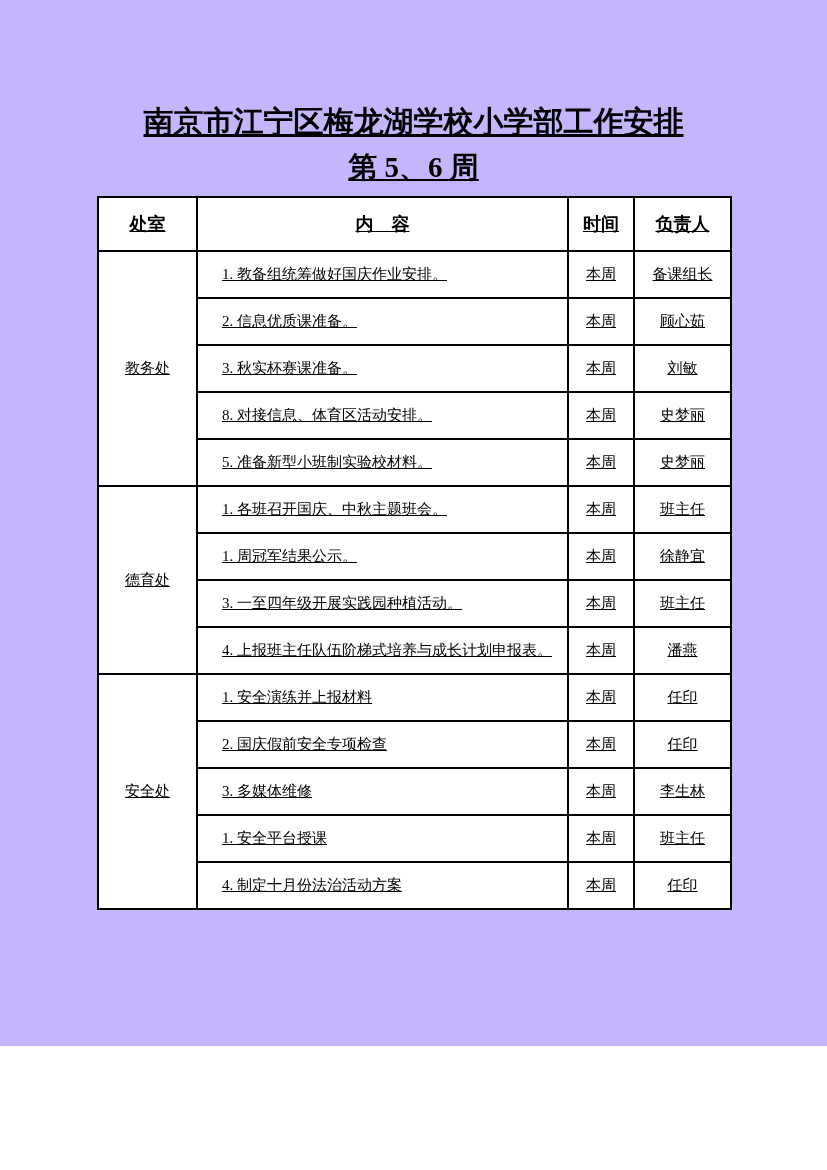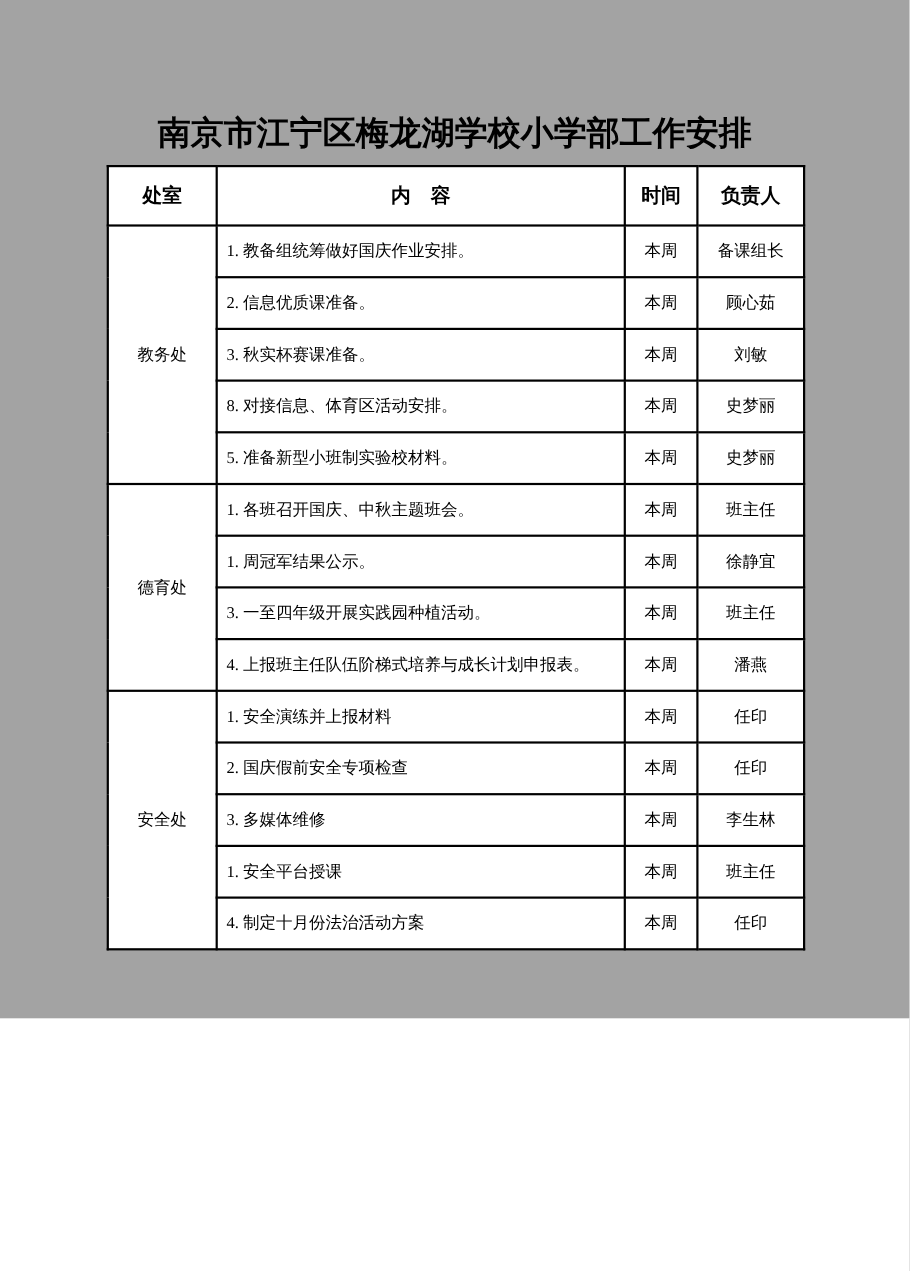--- a/index.html
+++ b/index.html
@@ -1,24 +1,25 @@
 <!DOCTYPE html>
 <html><head>
 <meta charset="utf-8">
 <style>
   * { box-sizing: border-box; margin: 0; padding: 0; }
   html, body { background: #ffffff; }
   .page {
     position: relative;
     width: 827px;
-    height: 926px;
-    background: #a3a3a3;
+    height: 1046px;
+    background: #c4b5fd;
     color: #000000;
     font-family: "Liberation Serif", "DejaVu Serif", serif;
     overflow: hidden;
+    text-decoration: underline;
   }
   .doc-title {
     padding-top: 100px;
     text-align: center;
     font-size: 30px;
     font-weight: bold;
     line-height: 44px;
     letter-spacing: 0px;
   }
   .doc-subtitle {
@@ -53,33 +54,34 @@
     height: 47px;
     font-size: 15px;
     font-weight: normal;
   }
   td.dept-cell {
     text-align: center;
     font-size: 16px;
   }
   td.content-cell {
     text-align: left;
-    padding-left: 8px;
+    padding-left: 24px;
     padding-right: 2px;
   }
   td.time-cell, td.owner-cell {
     text-align: center;
   }
 </style>
 </head>
 <body>
 
 <div class="page">
 
   <div class="doc-title">南京市江宁区梅龙湖学校小学部工作安排</div>
+  <div class="doc-subtitle">第 5、6 周</div>
 
   <table class="schedule">
     <colgroup>
       <col class="c-dept">
         <col class="c-cont">
         <col class="c-time">
         <col class="c-owner">
     </colgroup>
     <thead>
       <tr>

